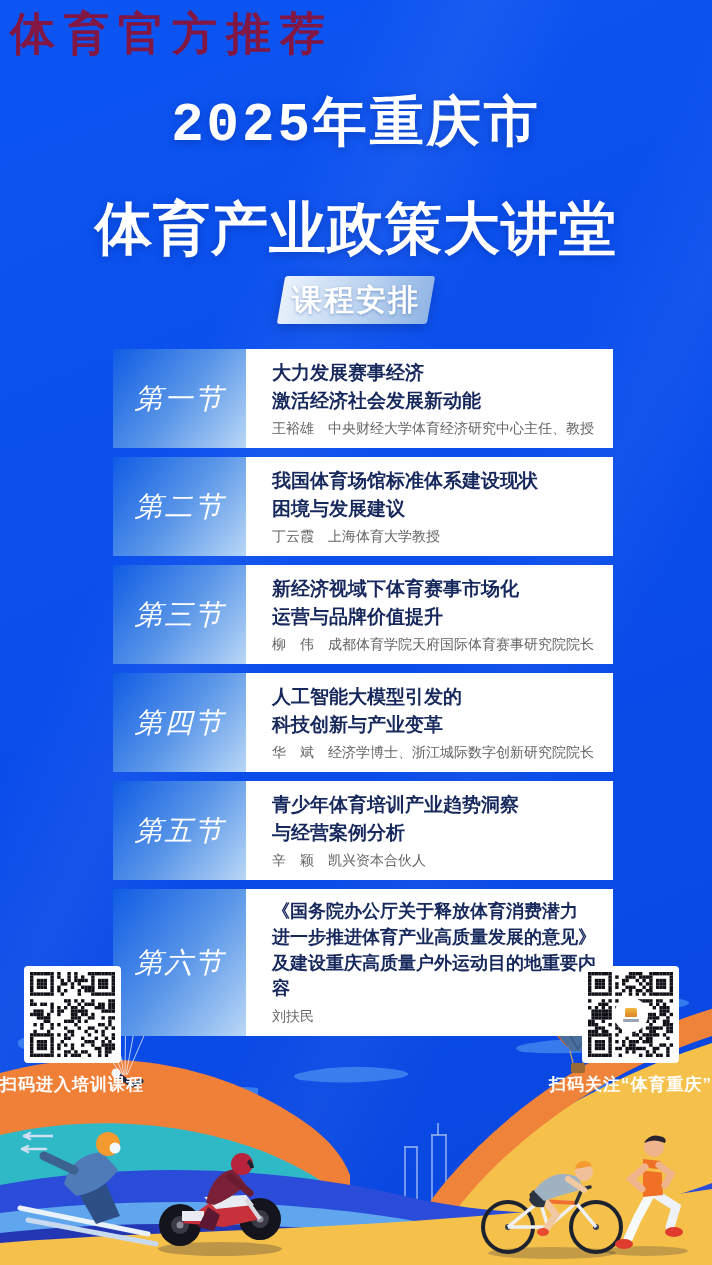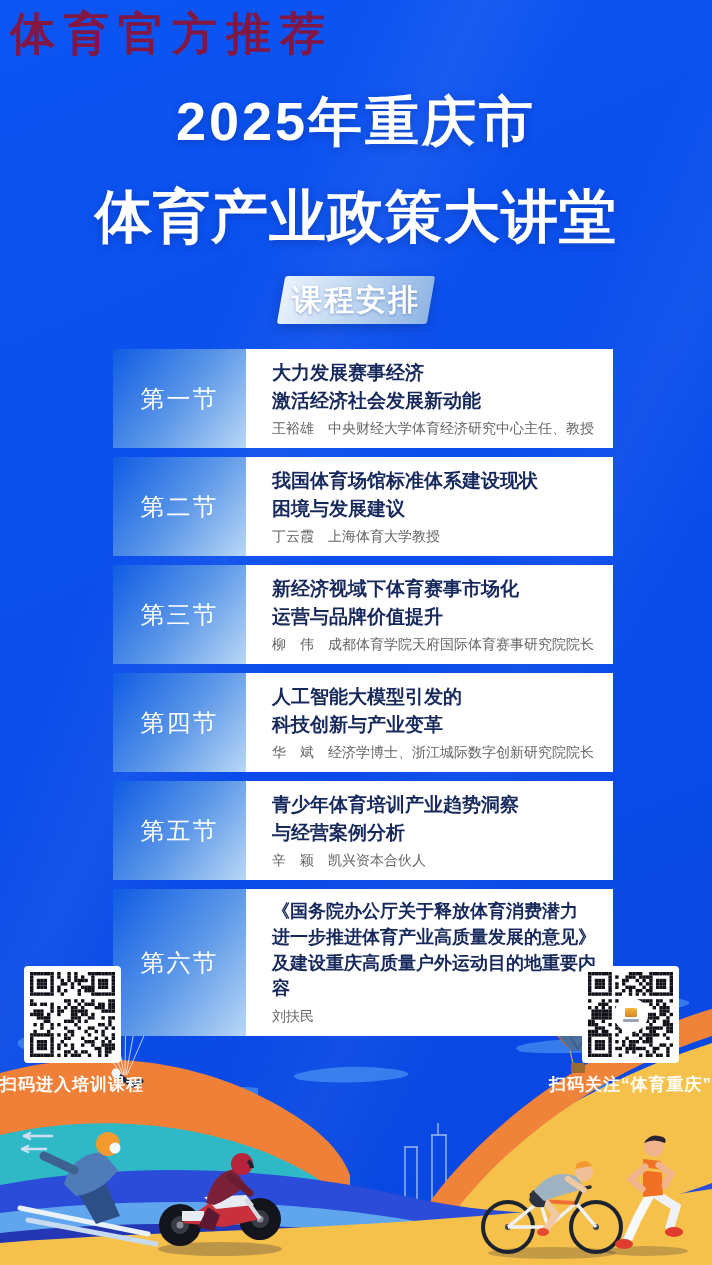--- a/index.html
+++ b/index.html
@@ -13,41 +13,41 @@
     background:
       linear-gradient(115deg,rgba(255,255,255,0) 28%,rgba(255,255,255,.05) 37%,rgba(255,255,255,0) 46%),
       linear-gradient(115deg,rgba(255,255,255,0) 55%,rgba(255,255,255,.04) 64%,rgba(255,255,255,0) 72%);
   }
   .watermark{
     position:absolute;top:4px;left:10px;z-index:4;
     font-family:"Liberation Serif",serif;font-size:45px;font-weight:600;
     color:#8c1236;letter-spacing:9px;opacity:.92;white-space:nowrap;
   }
   .title-block{position:absolute;top:86px;left:0;right:0;text-align:center;color:#ffffff;z-index:2;}
-  .title-line1{font-size:54px;font-weight:800;letter-spacing:3px;text-shadow:0 2px 8px rgba(0,25,110,.35);}
-  .title-line2{font-size:57px;font-weight:800;letter-spacing:1px;margin-top:20px;text-shadow:0 2px 8px rgba(0,25,110,.35);}
+  .title-line1{font-size:54px;font-weight:800;letter-spacing:3px;text-shadow:0 2px 8px rgba(0,25,110,.35);font-family:Liberation Mono, monospace;}
+  .title-line2{font-size:57px;font-weight:800;letter-spacing:1px;margin-top:32px;text-shadow:0 2px 8px rgba(0,25,110,.35);}
   .badge{
     position:absolute;top:276px;left:50%;z-index:2;
     transform:translateX(-50%) skewX(-10deg);
     background:linear-gradient(100deg,#eaf2fc 0%,#b9d2ef 55%,#8fb4e4 100%);
     width:150px;height:48px;border-radius:3px;
     box-shadow:0 4px 12px rgba(0,20,90,.28);
   }
   .badge-text{
     transform:skewX(10deg);display:block;width:100%;
     font-size:30px;font-weight:700;color:#ffffff;line-height:48px;text-align:center;
     letter-spacing:2px;text-shadow:0 1px 3px rgba(45,85,160,.45);
   }
   .cards{position:absolute;top:349px;left:113px;width:500px;display:flex;flex-direction:column;gap:9px;z-index:2;}
   .card{display:flex;background:#ffffff;min-height:90px;}
   .card.tall{min-height:110px;}
   .card-label{
     flex:0 0 133px;display:flex;align-items:center;justify-content:center;
     background:linear-gradient(128deg,#0f5ce4 0%,#5b97e8 52%,#b9d7f6 100%);
-    color:#ffffff;font-size:24px;font-weight:500;letter-spacing:2px;
+    color:#ffffff;font-size:28px;font-weight:500;letter-spacing:2px;font-style:italic;
   }
   .card-body{flex:1;padding:10px 8px 10px 26px;display:flex;flex-direction:column;}
   .card-title{font-size:19px;font-weight:700;color:#17295c;line-height:1.45;}
   .card.tall .card-title{font-size:18px;line-height:1.42;}
   .card-speaker{font-size:14px;color:#646464;margin-top:6px;}
   .qr-section{position:absolute;top:966px;left:0;right:0;display:flex;justify-content:space-between;gap:36px;z-index:3;}
   .qr-group{display:flex;flex-direction:column;align-items:center;}
   .qr-box{
     width:97px;height:97px;background:#ffffff;border-radius:4px;position:relative;
     display:flex;align-items:center;justify-content:center;

